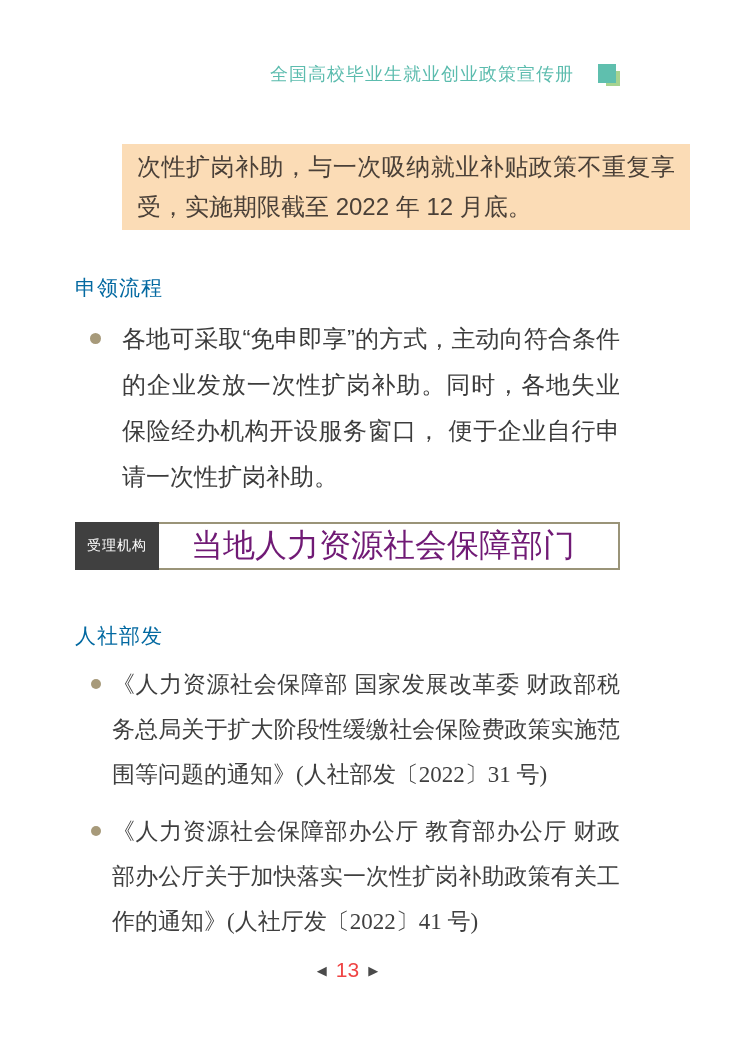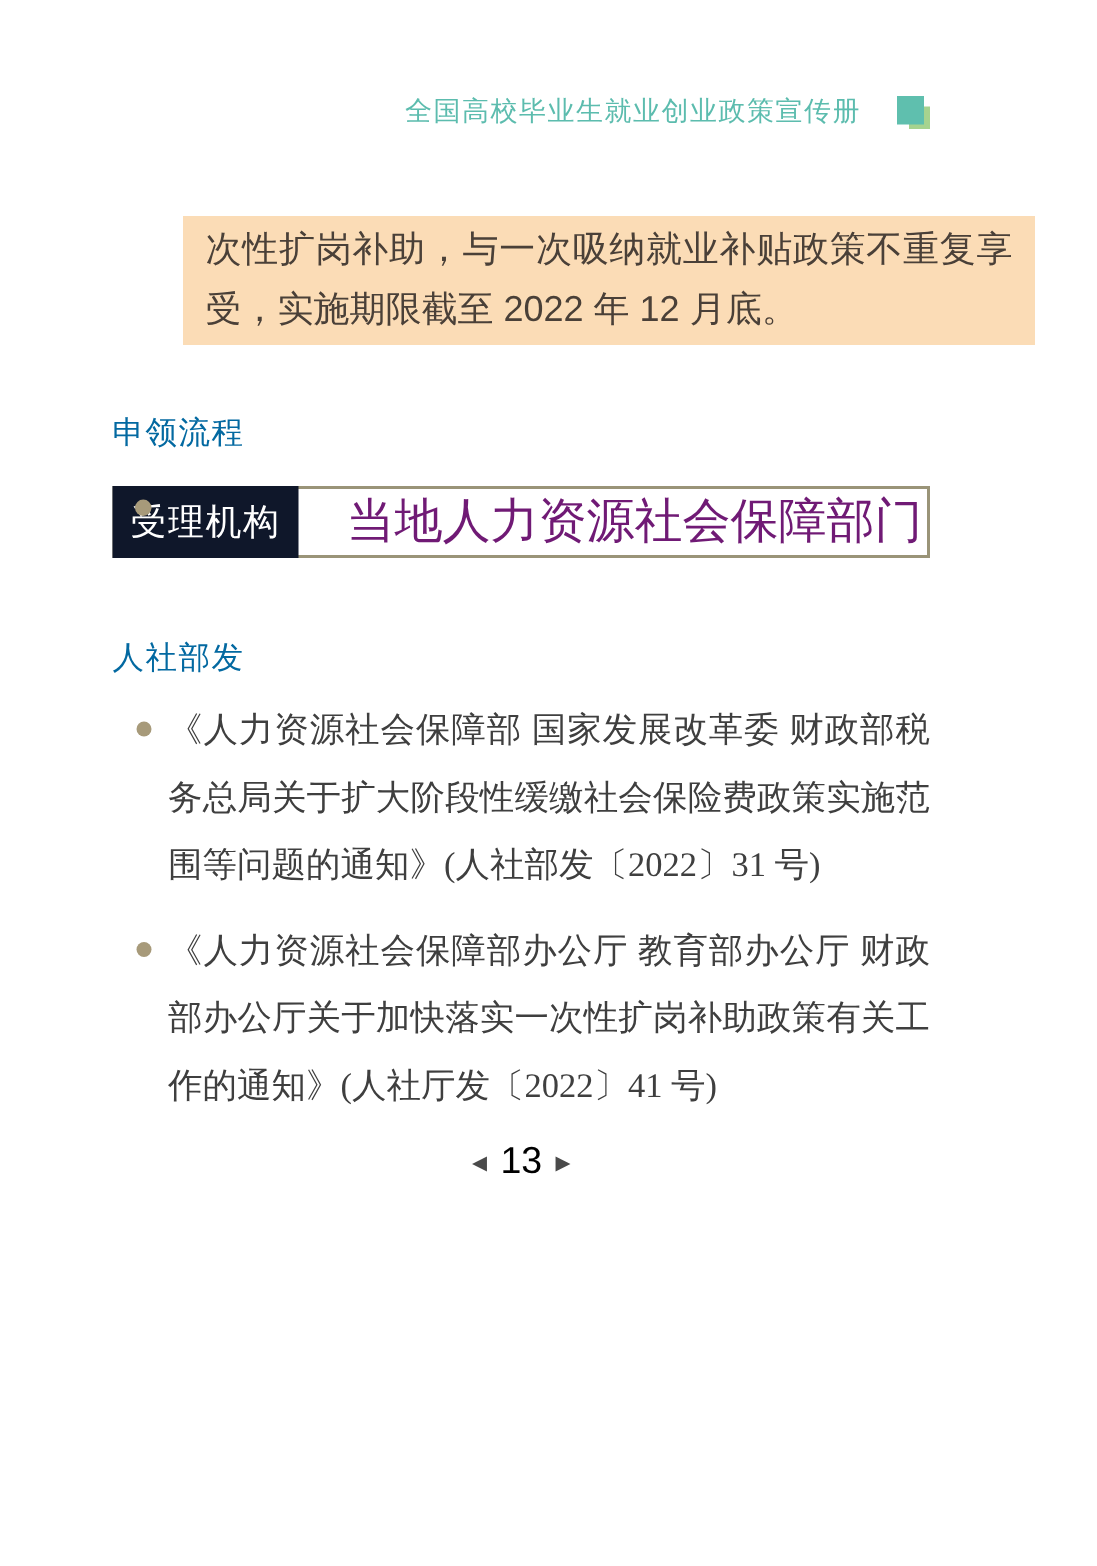--- a/index.html
+++ b/index.html
@@ -90,23 +90,23 @@
   .agency-box {
     margin-top: 22px;
     width: 545px;
     height: 48px;
     border: 2px solid #9a9478;
     display: flex;
     align-items: stretch;
     background: #ffffff;
   }
   .agency-label {
-    background: #0f172a;
+    background: #404040;
     color: #ffffff;
-    font-size: 24px;
+    font-size: 14px;
     letter-spacing: 1px;
     display: flex;
     align-items: center;
     padding: 0 12px;
     margin: -2px 0 -2px -2px;
     flex: 0 0 auto;
   }
   .agency-value {
     font-size: 32px;
     color: #701a75;
@@ -142,22 +142,22 @@
     justify-content: center;
     align-items: center;
     gap: 9px;
   }
   .pager .arrow {
     font-size: 13px;
     color: #4a4a4a;
     line-height: 1;
   }
   .pager .page-num {
-    font-size: 25px;
-    color: #000000;
+    font-size: 21px;
+    color: #ef4444;
     font-family: "Liberation Sans", sans-serif;
   }
 </style>
 </head>
 <body>
 
 <div class="page-header">
   <span class="header-title">全国高校毕业生就业创业政策宣传册</span>
   <span class="header-icon">
     <span class="icon-back"></span>
@@ -166,20 +166,21 @@
 </div>
 
 <div class="content">
 
   <div class="highlight-box">次性扩岗补助，与一次吸纳就业补贴政策不重复享受，实施期限截至 2022 年 12 月底。</div>
 
   <div class="section-heading">申领流程</div>
 
   <div class="bullet-item">
     <span class="dot"></span>
+    <span>各地可采取“免申即享”的方式，主动向符合条件的企业发放一次性扩岗补助。同时，各地失业保险经办机构开设服务窗口， 便于企业自行申请一次性扩岗补助。</span>
   </div>
 
   <div class="agency-box">
     <span class="agency-label">受理机构</span>
     <span class="agency-value">当地人力资源社会保障部门</span>
   </div>
 
   <div class="section-heading policy">人社部发</div>
 
   <div class="policy-item">

